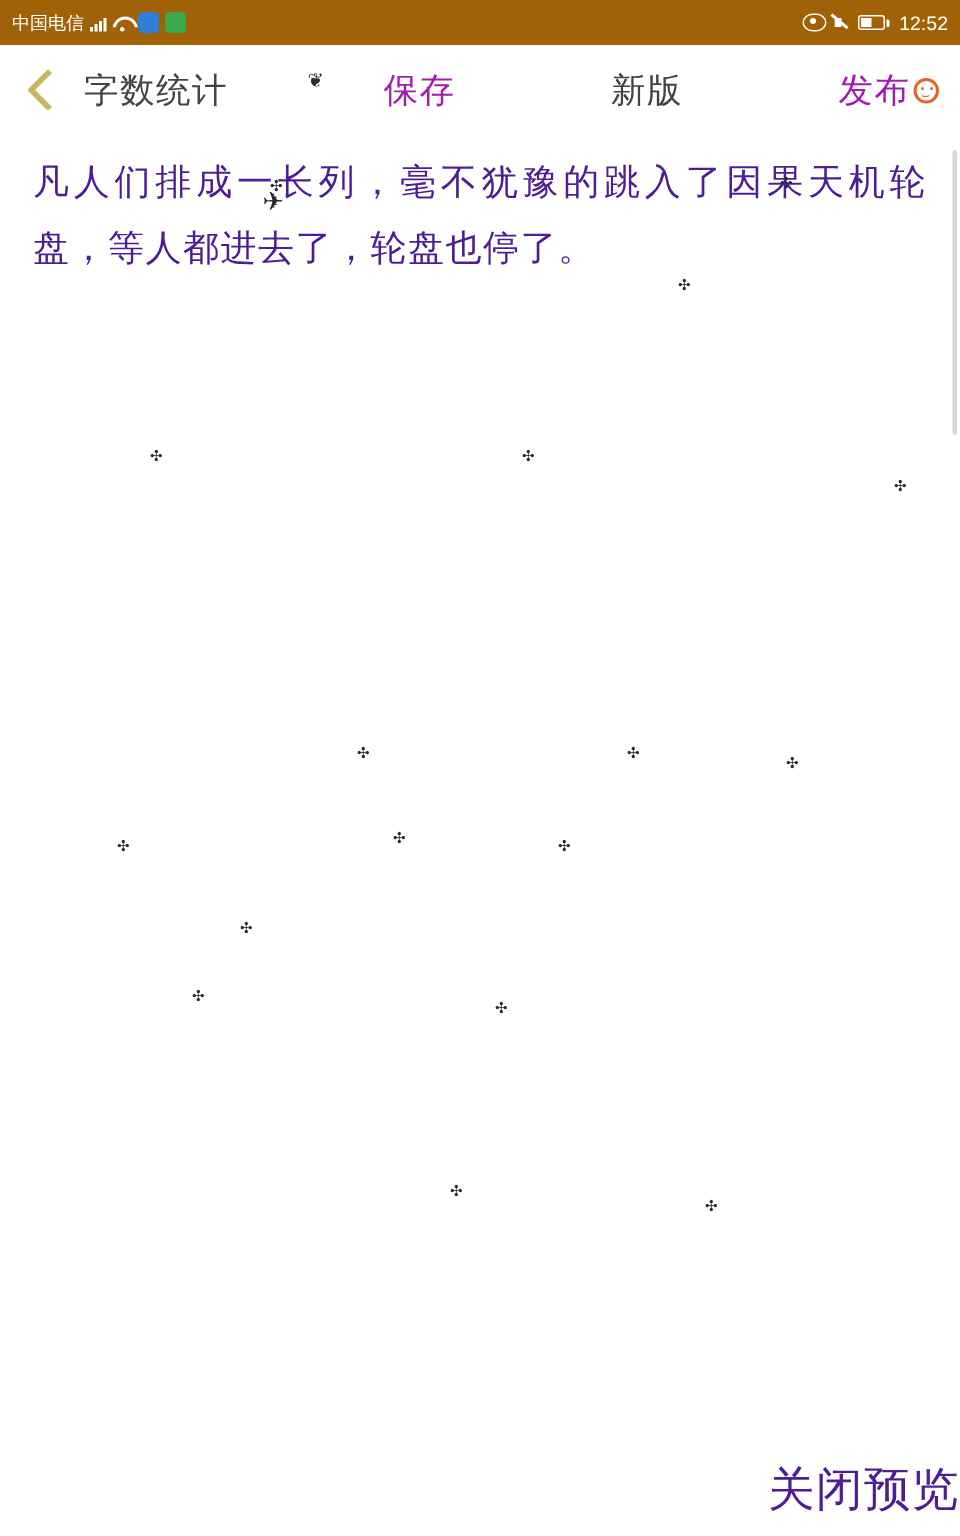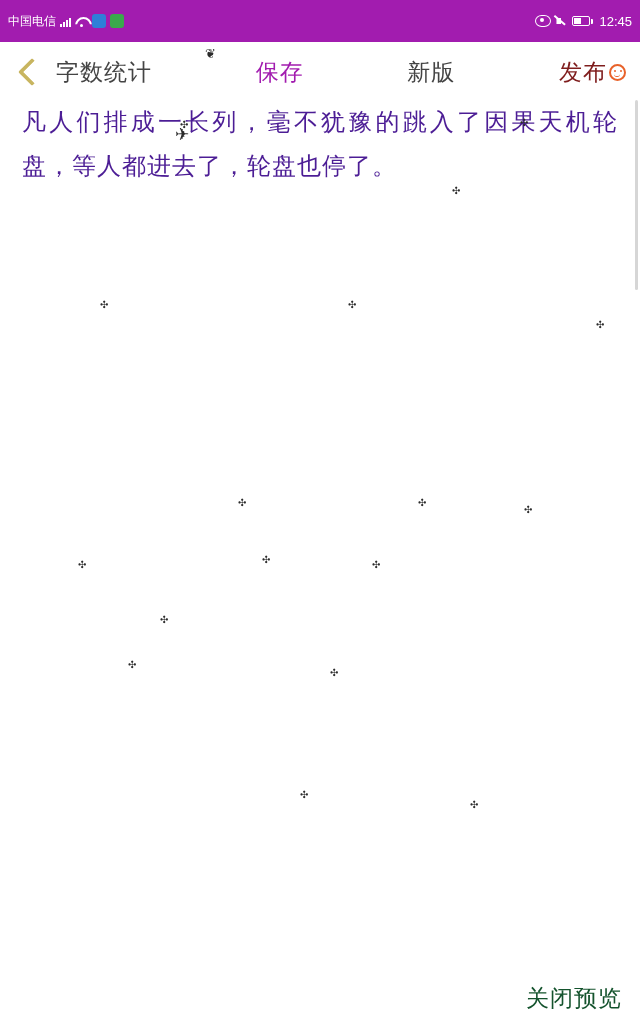--- a/index.html
+++ b/index.html
@@ -10,22 +10,22 @@
     width: 640px;
     height: 1024px;
     background: #ffffff;
     font-family: "Liberation Sans", sans-serif;
     overflow: hidden;
     position: relative;
   }
 
   
   .status-bar {
-    height: 42px;
-    background: #a21caf;
+    height: 30px;
+    background: #a16207;
     color: #ffffff;
     display: flex;
     align-items: center;
     justify-content: space-between;
     padding: 0 8px;
     font-size: 12px;
     box-sizing: border-box;
   }
   .status-left, .status-right {
     display: flex;
@@ -181,21 +181,21 @@
     justify-content: space-between;
     padding-left: 6px;
   }
   .tb-item {
     font-size: 23px;
     color: #444444;
     white-space: nowrap;
     letter-spacing: 1px;
   }
   .tb-item.disabled { color: #a21caf; }
-  .tb-item.accent { color: #7f1d1d; }
+  .tb-item.accent { color: #a21caf; }
   .tb-publish {
     display: flex;
     align-items: center;
     gap: 2px;
   }
   .smiley {
     width: 17px; height: 17px;
     border: 2px solid #e8622a;
     border-radius: 50%;
     position: relative;
@@ -262,24 +262,24 @@
     top: 100px;
     width: 3px;
     height: 190px;
     background: #d6d6d6;
     border-radius: 2px;
   }
 
   
   .close-preview {
     position: absolute;
-    right: 18px;
+    right: 0;
     bottom: 10px;
-    font-size: 23px;
-    color: #14532d;
+    font-size: 31px;
+    color: #4c1d95;
     font-family: "Liberation Sans", sans-serif;
     letter-spacing: 1px;
   }
 </style>
 </head>
 <body>
 
 <div class="status-bar">
   <div class="status-left">
     <span class="carrier">中国电信</span>
@@ -295,21 +295,21 @@
   </div>
   <div class="status-right">
     <span class="eye-icon"></span>
     <span class="mute-icon"></span>
     <span class="battery">
       <span class="battery-body">
           <span class="battery-fill"></span>
         </span>
       <span class="battery-cap"></span>
     </span>
-    <span class="clock">12:45</span>
+    <span class="clock">12:52</span>
   </div>
 </div>
 
 <div class="toolbar">
   <div class="back-btn">
     <span class="back-chevron"></span>
   </div>
   <div class="toolbar-actions">
     <span class="tb-item">字数统计</span>
     <span class="tb-item disabled">保存</span>

